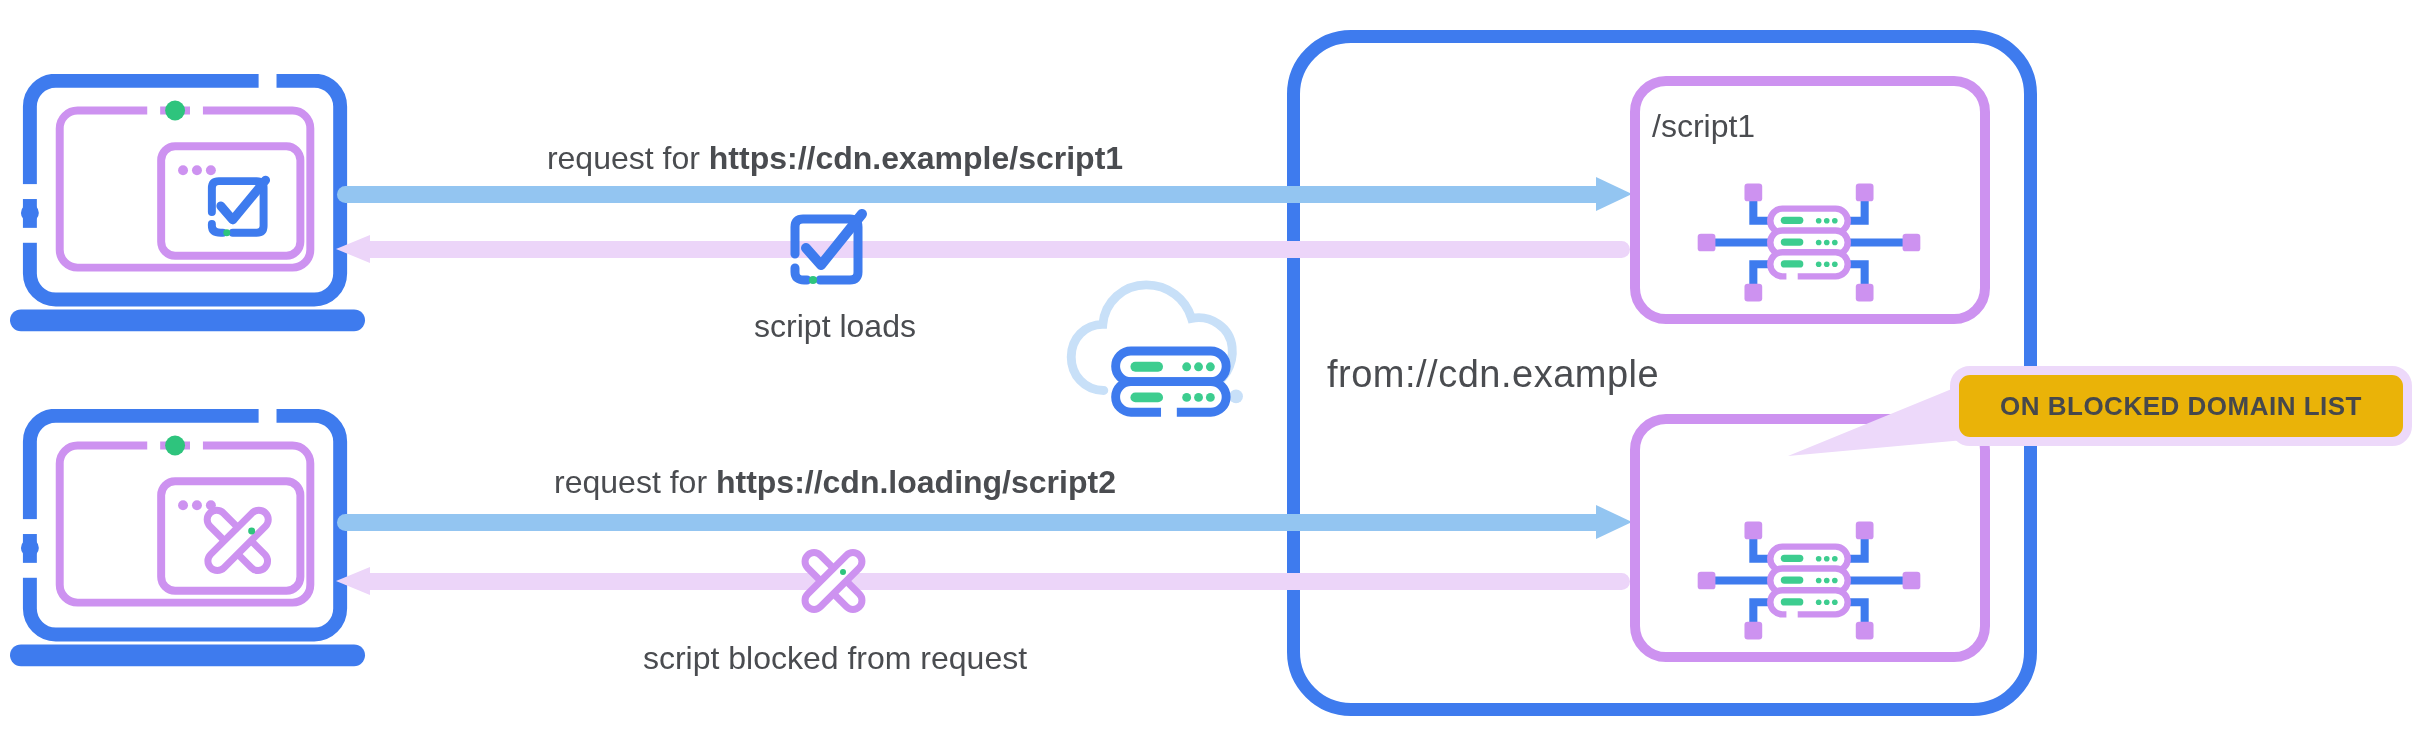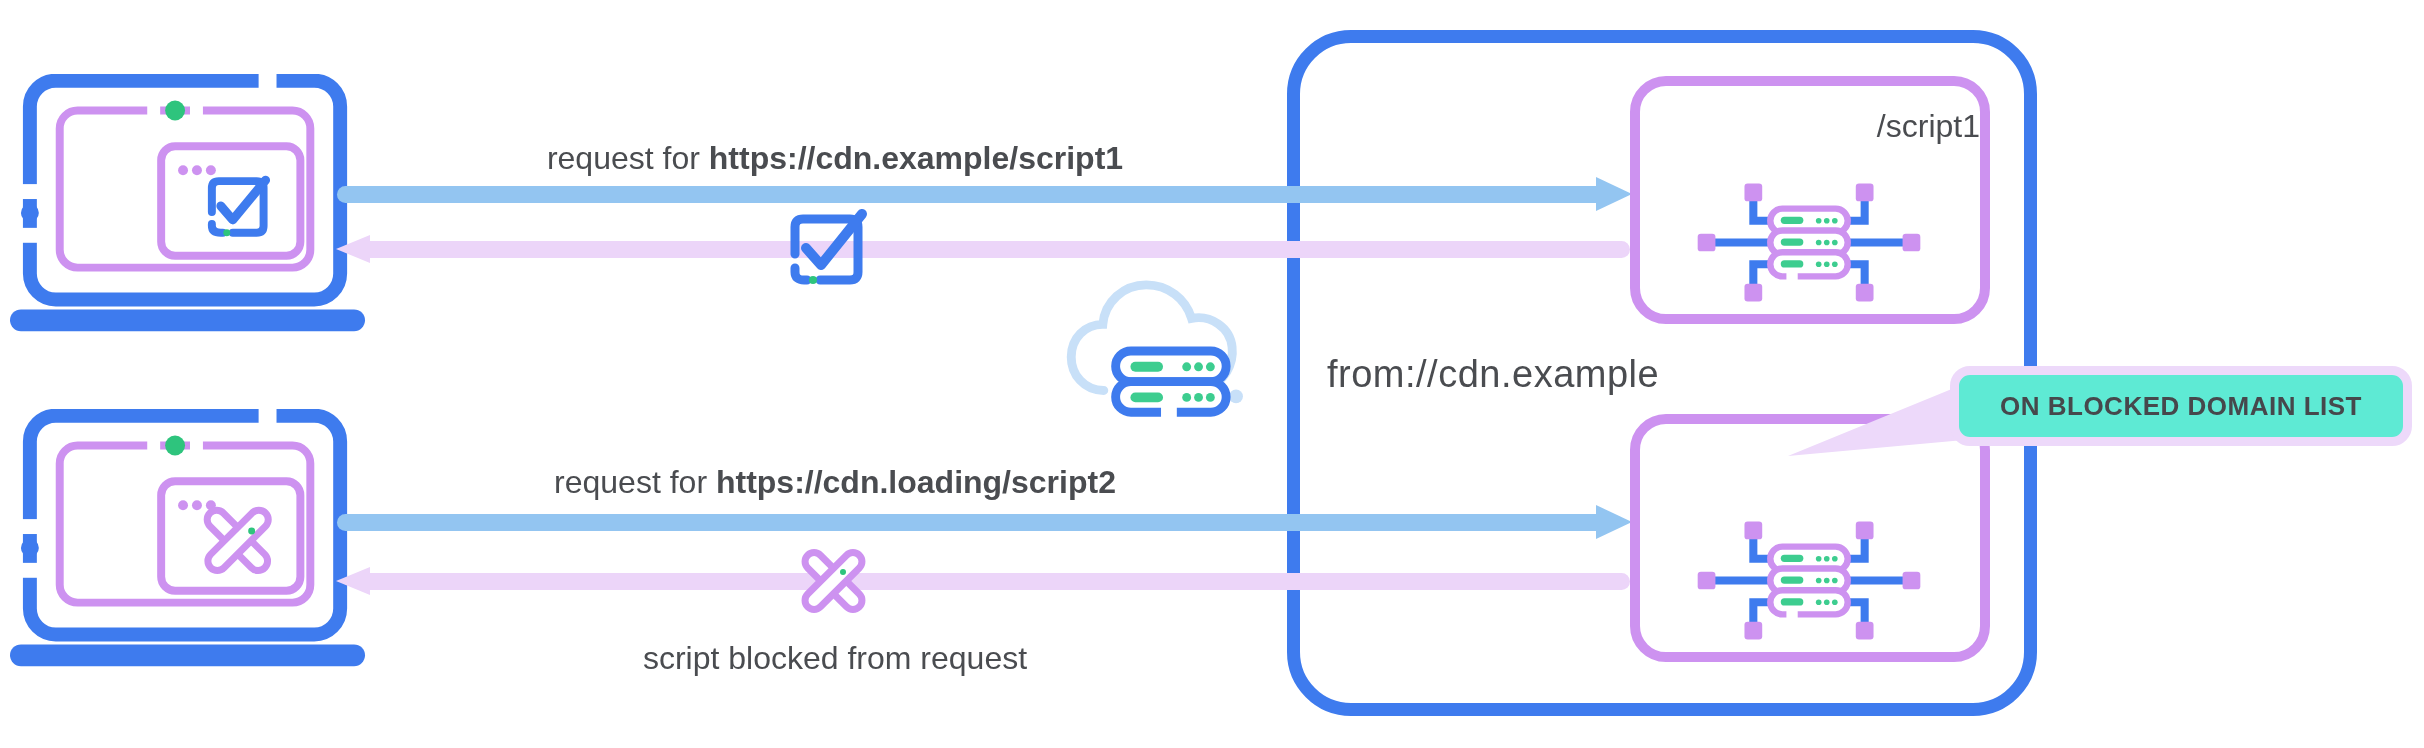--- a/index.html
+++ b/index.html
@@ -32,24 +32,24 @@
               border-left:36px solid var(--lblue);}
   .head.left{border-top:14px solid transparent;border-bottom:14px solid transparent;
              border-right:34px solid var(--lpurple);}
   
   .cdnbox{left:1287px;top:30px;width:750px;height:686px;border:13px solid var(--blue);
           border-radius:64px;z-index:2;box-sizing:border-box;}
   .domain{left:1327px;top:350px;font-size:38px;line-height:48px;z-index:4;letter-spacing:.5px;}
   
   .ep{width:360px;height:248px;border:10px solid var(--purple);border-radius:36px;background:#fff;
       z-index:4;box-sizing:border-box;}
-  .ep .eplabel{position:absolute;left:0;top:22px;width:100%;text-align:right;font-size:32px;color:var(--txt);}
+  .ep .eplabel{position:absolute;left:0;top:22px;width:100%;text-align:left;font-size:32px;color:var(--txt);padding-left:12px;}
   .ep svg{position:absolute;left:56px;top:96px;}
   
-  .callout{left:1950px;top:366px;width:462px;height:80px;background:#5eead4;border:9px solid var(--callout-border);
+  .callout{left:1950px;top:366px;width:462px;height:80px;background:#eab308;border:9px solid var(--callout-border);
            border-radius:20px;z-index:6;box-sizing:border-box;display:flex;align-items:center;justify-content:center;
            font-size:26px;font-weight:700;letter-spacing:.5px;color:#46484C;text-align:center;}
   .tail{left:1786px;top:380px;z-index:5;}
   .z2{z-index:2;} .z3{z-index:3;} .z4{z-index:4;}
 </style>
 </head>
 <body>
 
 <div class="canvas">
 
@@ -102,20 +102,21 @@
   <div class="abs head right" style="left:1596px;top:177px"></div>
   <div class="abs bar pink" style="left:368px;top:241px;width:1262px"></div>
   <div class="abs head left" style="left:336px;top:235px"></div>
 
   <div class="abs bar blue" style="left:337px;top:514px;width:1261px"></div>
   <div class="abs head right" style="left:1596px;top:505px"></div>
   <div class="abs bar pink" style="left:368px;top:573px;width:1262px"></div>
   <div class="abs head left" style="left:336px;top:567px"></div>
 
   <div class="abs reqline" style="left:380px;top:140px"><span>request for </span><b>https://cdn.example/script1</b></div>
+  <div class="abs caption" style="left:380px;top:306px">script loads</div>
 
   <div class="abs reqline" style="left:380px;top:464px"><span>request for </span><b>https://cdn.loading/script2</b></div>
   <div class="abs caption" style="left:380px;top:638px">script blocked from request</div>
 
   <svg class="abs z4" style="left:790px;top:210px" width="76" height="78" viewBox="0 0 76 78" overflow="visible">
     <g stroke="var(--blue)" fill="none" stroke-width="9" stroke-linecap="round">
       <path d="M5,44 V17 Q5,9 13,9 H60 Q68,9 68,17 V62 Q68,70 60,70 H30"></path>
       <path d="M17,70 H14 Q5,70 5,62 V58"></path>
       <polyline points="16,38 31,55 72,4" stroke-width="10" stroke-linejoin="round"></polyline>
     </g>

